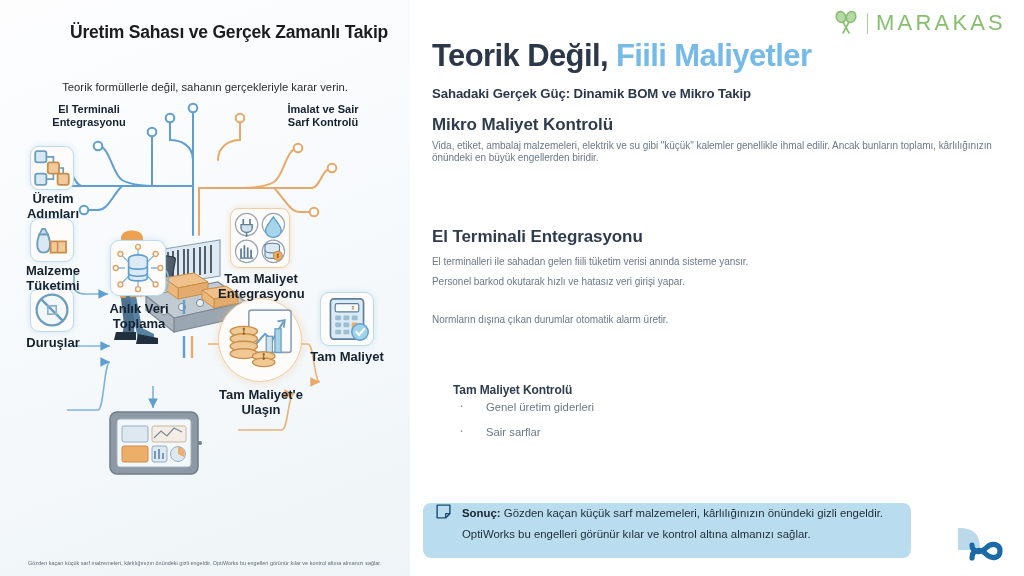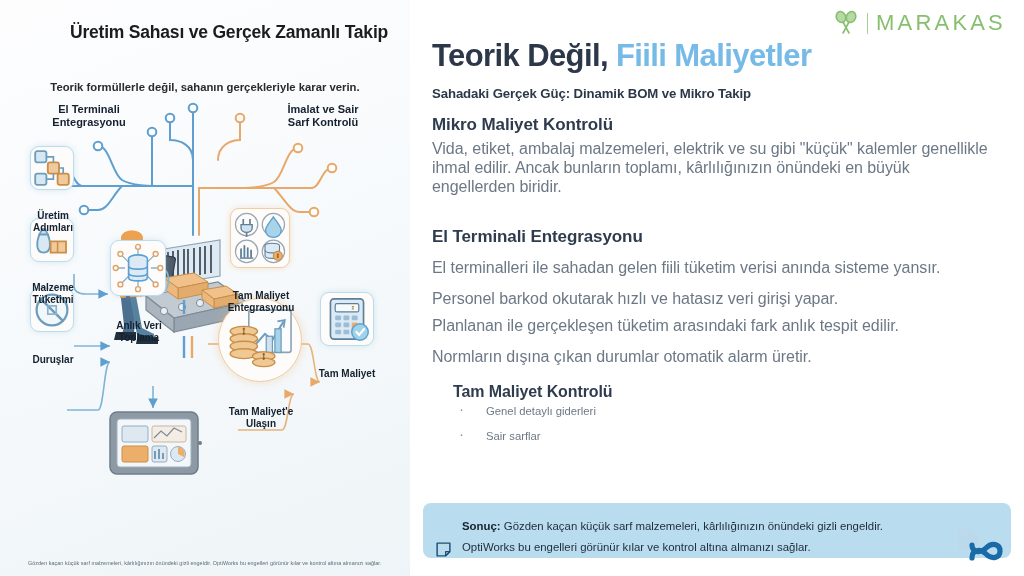--- a/index.html
+++ b/index.html
@@ -18,33 +18,33 @@
     background: linear-gradient(160deg,#fdfdfe 0%,#f7fafc 45%,#eef4f7 100%);
     overflow: hidden;
   }
   .left-title {
     position: absolute; left: 0; top: 22px; width: 410px;
     text-align: center; font-size: 17.5px; font-weight: bold;
     color: #1c1c1c; letter-spacing: -0.2px; padding-left: 48px;
   }
   .left-sub {
     position: absolute; left: 0; top: 81px; width: 410px;
-    text-align: center; font-size: 11.3px; font-weight: bold; color: #2b2b2b;
+    text-align: center; font-size: 11.3px; font-weight: normal; color: #2b2b2b;
   }
   .diagram {
     position: absolute; left: 12px; top: 100px; width: 386px; height: 452px;
   }
   .diagram svg { display: block; width: 386px; height: 452px; }
 
   .dlabel {
     position: absolute; text-align: center; font-weight: bold;
     color: #15212e; line-height: 1.15;
   }
   .dl-big { font-size: 11px; }
-  .dl-sm  { font-size: 10px; margin-top: 18px; }
+  .dl-sm  { font-size: 13px; }
 
   .iconbox {
     position: absolute; background: #fdfcfb; border-radius: 9px;
     display: flex; align-items: center; justify-content: center;
   }
   .ib-blue  { border: 1.4px solid #bcdcec; box-shadow: 0 0 6px rgba(150,200,225,.35); }
   .ib-org   { border: 1.4px solid #f0cda4; box-shadow: 0 0 6px rgba(238,190,140,.40); }
 
   .footnote {
     position: absolute; left: 28px; top: 560px; width: 520px;
@@ -71,45 +71,45 @@
     position: absolute; left: 22px; top: 86px;
     font-size: 13.2px; font-weight: bold; color: #2c3849; letter-spacing: -0.1px;
   }
 
   .section { position: absolute; left: 22px; width: 560px; }
   .sec-title {
     font-size: 17px; font-weight: bold; color: #2f3c4e; margin-bottom: 5px;
     letter-spacing: -0.1px;
   }
   .sec-p {
-    font-size: 16px; color: #6d7886; line-height: 1.18; margin-bottom: 4px;
+    font-size: 10px; color: #6d7886; line-height: 1.18; margin-bottom: 4px;
     letter-spacing: -0.05px;
   }
   .sec-p.spaced { line-height: 1.95; margin-bottom: 0; }
 
   .s1 { top: 115px; }
   .s2 { top: 227px; }
   .s3 { top: 310px; }
 
   .s4 { top: 383px; left: 43px; width: 540px; }
-  .s4 .sec-title { font-size: 16px; }
+  .s4 .sec-title { font-size: 12px; }
   .bullets { list-style: none; }
   .bullets li {
     font-size: 11.3px; color: #6d7886; line-height: 1.0;
     margin-bottom: 14px; padding-left: 33px; position: relative;
   }
   .bullets li::before {
     content: "·"; position: absolute; left: 6px; top: -5px;
     font-size: 15px; color: #8a94a1;
   }
 
   .callout {
-    position: absolute; left: 13px; top: 503px; width: 588px; height: 55px;
+    position: absolute; left: 13px; top: 503px; width: 488px; height: 55px;
     background: #b9ddee; border-radius: 8px;
-    display: flex; align-items: flex-end; gap: 10px; padding: 0 14px 0 12px;
+    display: flex; align-items: flex-start; gap: 10px; padding: 0 14px 0 12px;
   }
   .callout-icon { flex: 0 0 auto; width: 17px; height: 17px; }
   .callout-text { font-size: 11.4px; color: #1d2b3a; line-height: 1.85; }
   .callout-text b { font-weight: bold; color: #16222f; }
 
   .corner-logo { position: absolute; right: 6px; bottom: 4px; width: 64px; height: 44px; }
 </style>
 </head>
 <body>
 
@@ -405,28 +405,27 @@
       <div class="sec-p">Vida, etiket, ambalaj malzemeleri, elektrik ve su gibi "küçük" kalemler genellikle ihmal edilir. Ancak bunların toplamı, kârlılığınızın önündeki en büyük engellerden biridir.</div>
     </div>
 
     <div class="section s2">
       <div class="sec-title">El Terminali Entegrasyonu</div>
       <div class="sec-p spaced">El terminalleri ile sahadan gelen fiili tüketim verisi anında sisteme yansır.</div>
       <div class="sec-p spaced">Personel barkod okutarak hızlı ve hatasız veri girişi yapar.</div>
     </div>
 
     <div class="section s3">
-      <div class="sec-p spaced">Planlanan ile gerçekleşen tüketim arasındaki fark anlık tespit edilir.</div>
       <div class="sec-p spaced">Normların dışına çıkan durumlar otomatik alarm üretir.</div>
     </div>
 
     <div class="section s4">
       <div class="sec-title">Tam Maliyet Kontrolü</div>
       <ul class="bullets">
-        <li>Genel detaylı giderleri</li>
+        <li>Genel üretim giderleri</li>
         <li>Sair sarflar</li>
       </ul>
     </div>
 
     <div class="callout">
       <svg class="callout-icon" viewBox="0 0 20 20">
         <path d="M2.5,2.5 L17.5,2.5 L17.5,12.5 L12.5,17.5 L2.5,17.5 Z" fill="none" stroke="#1d4e74" stroke-width="1.7" stroke-linejoin="round"></path>
         <path d="M17.5,12.5 L12.5,12.5 L12.5,17.5" fill="none" stroke="#1d4e74" stroke-width="1.5" stroke-linejoin="round"></path>
       </svg>
       <div class="callout-text">

